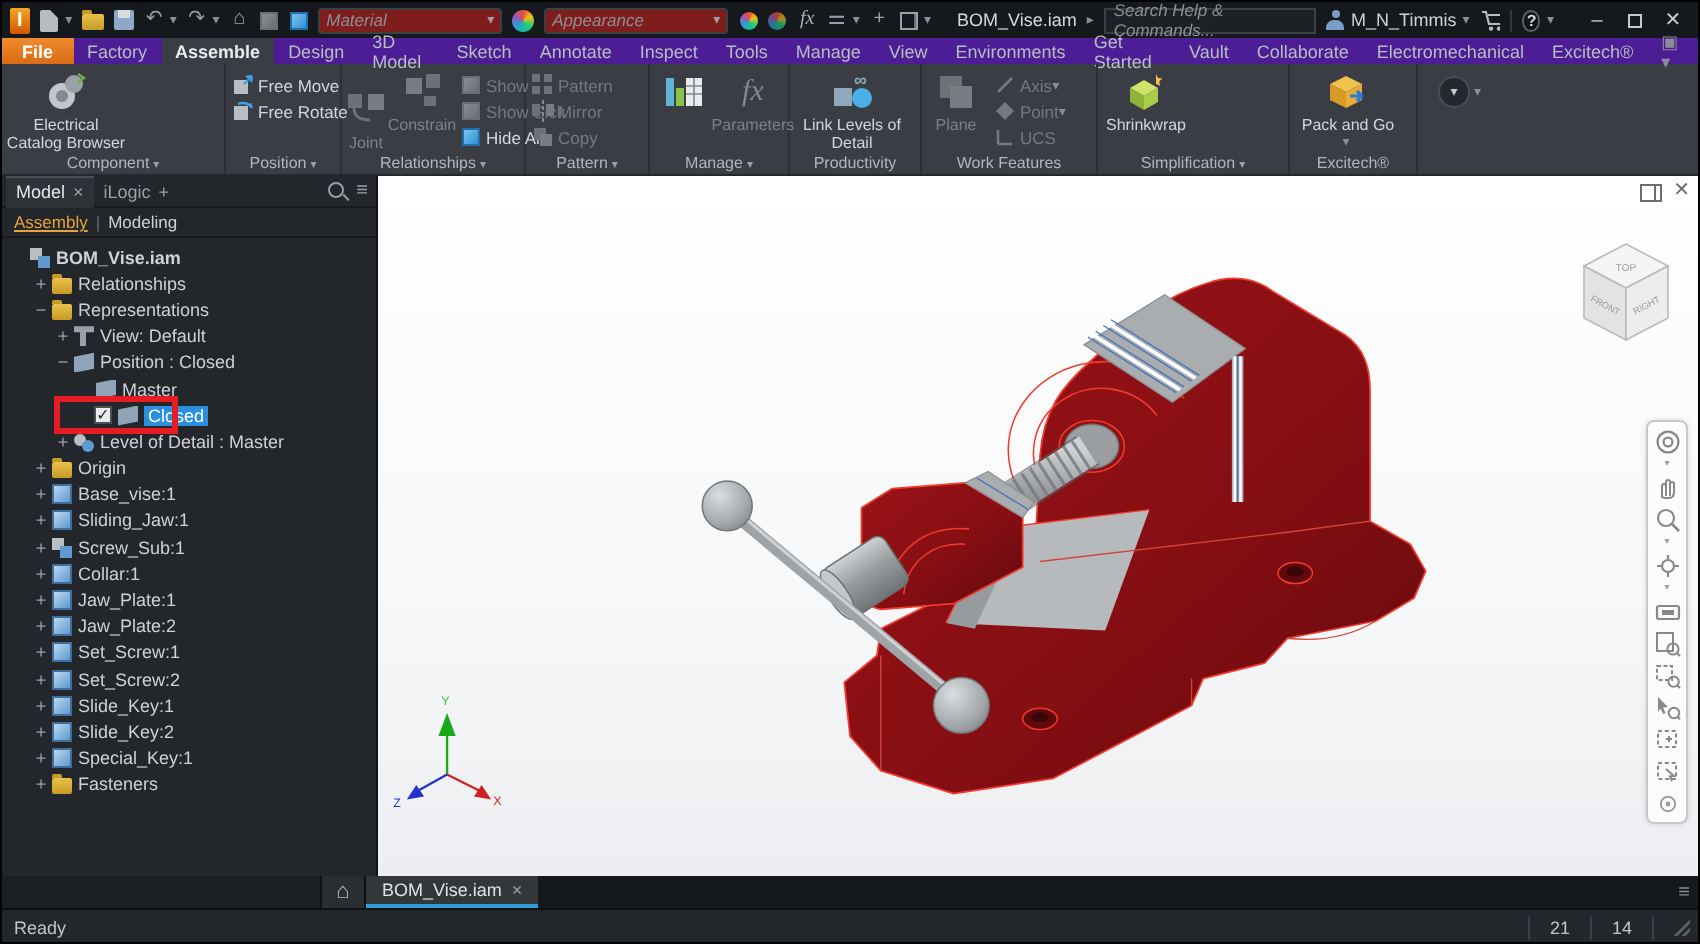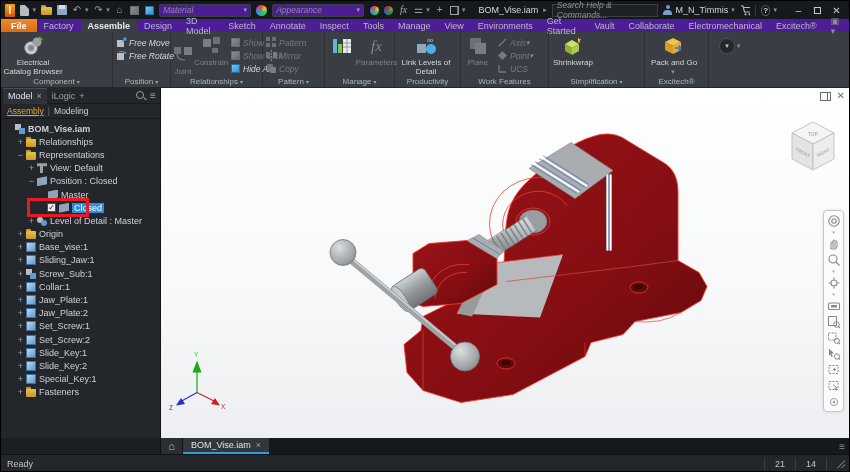--- a/index.html
+++ b/index.html
@@ -13,21 +13,21 @@
         font-weight:bold;font-size:10px;display:flex;align-items:center;justify-content:center;border-radius:1px;}
   .qico{width:12px;height:12px;display:inline-flex;align-items:center;justify-content:center;
         color:#9aa0a5;font-size:10px;line-height:1;}
   .ic-page{width:9px;height:11px;background:#b7bcc0;border-radius:1px;position:relative;}
   .ic-page:after{content:"";position:absolute;right:0;top:0;border:2px solid #15181c;border-left-color:transparent;border-bottom-color:transparent;}
   .ic-folder{width:11px;height:8px;background:linear-gradient(#e8c24a,#c89a28);border-radius:1px;position:relative;margin-top:2px;}
   .ic-folder:before{content:"";position:absolute;top:-2px;left:0;width:5px;height:2px;background:#c89a28;border-radius:1px 1px 0 0;}
   .ic-floppy{width:10px;height:10px;background:#8fa8c8;border-radius:1px;position:relative;}
   .ic-floppy:after{content:"";position:absolute;left:2px;top:0;width:6px;height:4px;background:#d8dde2;}
   .carS{color:#8a8f94;font-size:7px;margin-left:-2px;}
-  .combo{height:13px;min-width:92px;background:#4c1d95;border:1px solid #3c4046;border-radius:2px;
+  .combo{height:13px;min-width:92px;background:#7f1d1d;border:1px solid #3c4046;border-radius:2px;
          display:inline-flex;align-items:center;padding:0 3px;color:#8b9095;font-style:italic;font-size:8.5px;}
   .combo:after{content:"▾";margin-left:auto;font-style:normal;color:#9aa0a5;font-size:7px;padding-left:6px;}
   .colorwheel{width:11px;height:11px;border-radius:50%;
         background:conic-gradient(#e74c3c,#f1c40f,#2ecc71,#1abc9c,#3498db,#9b59b6,#e74c3c);}
   .fx{font-style:italic;color:#a8adb2;font-size:10px;font-family:"Liberation Serif",serif;}
   .tsep{width:1px;height:11px;background:#33373c;}
   .doc-title{color:#d6dade;font-size:9px;margin-left:8px;}
   .tb-arrow{color:#8a8f94;font-size:7px;}
   .searchbox{width:128px;height:13px;background:#1d2024;border:1px solid #3c4046;display:flex;align-items:center;
              padding:0 4px;color:#8b9095;font-style:italic;font-size:8.5px;}
@@ -52,33 +52,33 @@
   .ribbon{height:56px;background:#3a3e44;display:flex;border-bottom:1px solid #24272b;}
   .rgroup{position:relative;border-right:1px solid #2c2f34;padding:2px 1px 11px 1px;display:flex;gap:1px;}
   .glabel{position:absolute;left:0;right:0;bottom:0;height:11px;font-size:8px;color:#b2b6ba;
           display:flex;align-items:center;justify-content:center;gap:2px;}
   .glabel.hascaret:after{content:"▾";font-size:6px;color:#9aa0a5;}
   .bigbtn{width:47px;display:flex;flex-direction:column;align-items:center;text-align:center;
           font-size:8px;line-height:9px;color:#d4d7da;padding-top:1px;}
   .bigbtn .bicon{width:22px;height:22px;display:flex;align-items:center;justify-content:center;margin-bottom:1px;}
   .bigbtn.dis{color:#7e8286;}
   .smallcol{display:flex;flex-direction:column;justify-content:flex-start;padding-top:2px;}
-  .smbtn{display:flex;align-items:center;height:13px;font-size:8.5px;color:#d4d7da;gap:2px;padding:0 2px;white-space:nowrap;font-style:italic;}
+  .smbtn{display:flex;align-items:center;height:13px;font-size:8.5px;color:#d4d7da;gap:2px;padding:0 2px;white-space:nowrap;}
   .smbtn.dis{color:#75797d;}
   .sico{width:11px;height:11px;display:inline-flex;align-items:center;justify-content:center;flex:none;}
   .cube{width:9px;height:9px;background:linear-gradient(135deg,#b9bec3,#84898e);border:0.5px solid #6a6e72;}
   .cube.blue{background:linear-gradient(135deg,#7cc4f0,#2f8fd4);border-color:#1f6faa;}
   .cube.dim{background:linear-gradient(135deg,#8a8e93,#6a6e72);}
   .ovf{width:16px;height:16px;border-radius:50%;background:#24272b;border:1px solid #4a4e54;color:#c6cacd;
        display:flex;align-items:center;justify-content:center;font-size:7px;margin:6px 0 0 10px;}
   .ovf-car{color:#8a8f94;font-size:7px;margin:10px 0 0 2px;}
 
   
   .main{position:absolute;top:87px;left:0;width:850px;height:350px;display:flex;}
-  .browser{width:160px;background:#23262b;border-right:1px solid #111316;display:flex;flex-direction:column;}
+  .browser{width:188px;background:#23262b;border-right:1px solid #111316;display:flex;flex-direction:column;}
   .phead{height:16px;display:flex;align-items:center;background:#23262b;border-bottom:1px solid #17191d;padding-left:2px;font-size:9px;}
   .ptab{display:flex;align-items:center;gap:4px;padding:0 5px;height:16px;}
   .ptab.active{background:#2e3237;color:#e4e7ea;border-top:1px solid #4a4e54;}
   .ptab.dim{color:#9aa0a5;}
   .ptab .x,.ptab .plus{color:#9aa0a5;font-size:9px;}
   .phead .sp{flex:1;}
   .pico{width:14px;color:#9aa0a5;text-align:center;font-size:10px;}
   .mag{position:relative;width:12px;height:12px;}
   .mag:before{content:"";position:absolute;left:2px;top:1px;width:6px;height:6px;border:1.2px solid #9aa0a5;border-radius:50%;}
   .mag:after{content:"";position:absolute;left:8.5px;top:8px;width:3.5px;height:1.2px;background:#9aa0a5;transform:rotate(45deg);}

